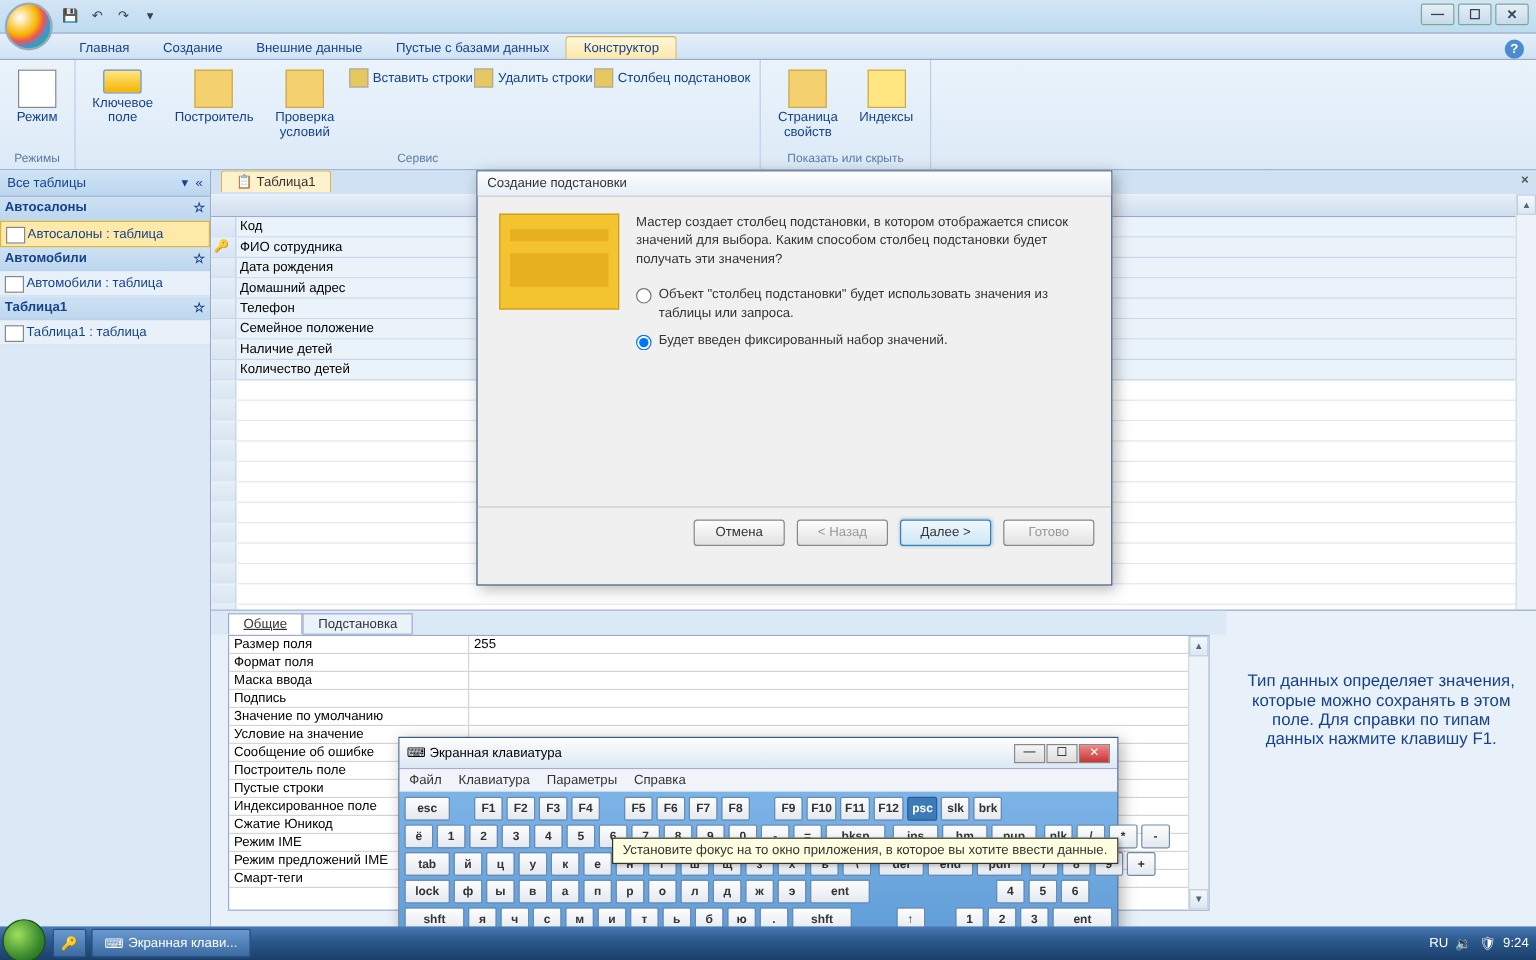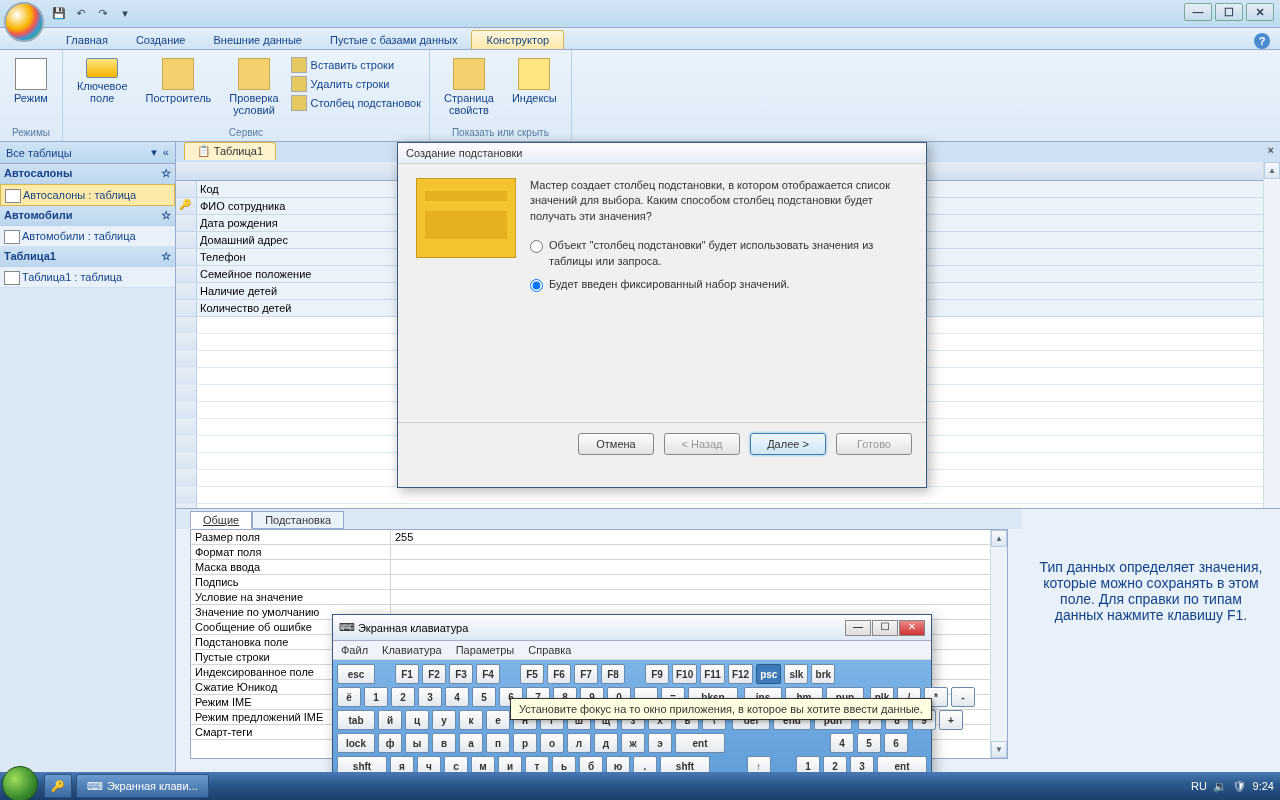--- a/index.html
+++ b/index.html
@@ -19,21 +19,21 @@
 .ribbon{height:92px;background:linear-gradient(#eaf3fb,#dceaf7);display:flex;border-bottom:1px solid #9ac;}
 .rgroup{border-right:1px solid #b8d0e8;padding:2px 8px;display:flex;flex-direction:column;align-items:center;justify-content:space-between;}
 .rgroup-label{font-size:10px;color:#5a7ba5;text-align:center;padding:1px 0;}
 .rbig{display:flex;flex-direction:column;align-items:center;gap:2px;padding:2px 6px;color:#15428b;text-align:center;}
 .ricon{width:32px;height:32px;background:#f4d06f;border:1px solid #c9a94d;}
 .ricon.key{background:linear-gradient(#ffe680,#f4b400);}
 .ricon.grid{background:#fff;border:1px solid #888;}
 .rsmall{display:flex;align-items:center;gap:4px;color:#15428b;padding:1px 0;}
 .rsmall .si{width:16px;height:16px;background:#e6c860;border:1px solid #aaa;}
 .rgroup-body{display:flex;gap:6px;flex:1;align-items:flex-start;padding-top:4px;}
-.rgroup-col{display:flex;flex-direction:column;gap:1px;}
+.rgroup-col{display:flex;flex-direction:row;gap:1px;}
 .work{position:absolute;top:142px;left:0;right:0;bottom:28px;display:flex;}
 .navpane{width:176px;background:#dbe9f7;border-right:1px solid #9ac;display:flex;flex-direction:column;}
 .nav-hdr{background:linear-gradient(#d0e3f5,#bad7ef);padding:4px 6px;color:#15428b;display:flex;align-items:center;justify-content:space-between;border-bottom:1px solid #9ac;}
 .nav-grp{background:linear-gradient(#cfe1f3,#bdd7ee);padding:3px 4px;color:#15428b;font-weight:bold;display:flex;justify-content:space-between;border-bottom:1px solid #b8d0e8;}
 .nav-item{padding:4px 8px 4px 22px;color:#15428b;background:#e8f1fa;border-bottom:1px solid #d0e0f0;position:relative;}
 .nav-item.sel{background:#fde9a8;border:1px solid #d6b84a;}
 .nav-item::before{content:"";position:absolute;left:4px;top:4px;width:14px;height:12px;background:#fff;border:1px solid #888;}
 .doc{flex:1;background:#cfe1f3;position:relative;}
 .doc-tab{position:absolute;top:0;left:8px;background:#fdf2cc;border:1px solid #d6b84a;border-bottom:none;padding:2px 12px;color:#333;border-radius:3px 3px 0 0;}
 .doc-close{position:absolute;right:6px;top:2px;color:#555;font-weight:bold;}
@@ -255,33 +255,33 @@
         </div>
         <div class="prop-row">
           <div>Маска ввода</div>
           <div></div>
         </div>
         <div class="prop-row">
           <div>Подпись</div>
           <div></div>
         </div>
         <div class="prop-row">
+          <div>Значение по умолчанию</div>
+          <div></div>
+        </div>
+        <div class="prop-row">
           <div>Условие на значение</div>
           <div></div>
         </div>
         <div class="prop-row">
-          <div>Значение по умолчанию</div>
-          <div></div>
-        </div>
-        <div class="prop-row">
           <div>Сообщение об ошибке</div>
           <div></div>
         </div>
         <div class="prop-row">
-          <div>Подстановка поле</div>
+          <div>Построитель поле</div>
           <div></div>
         </div>
         <div class="prop-row">
           <div>Пустые строки</div>
           <div></div>
         </div>
         <div class="prop-row">
           <div>Индексированное поле</div>
           <div></div>
         </div>

